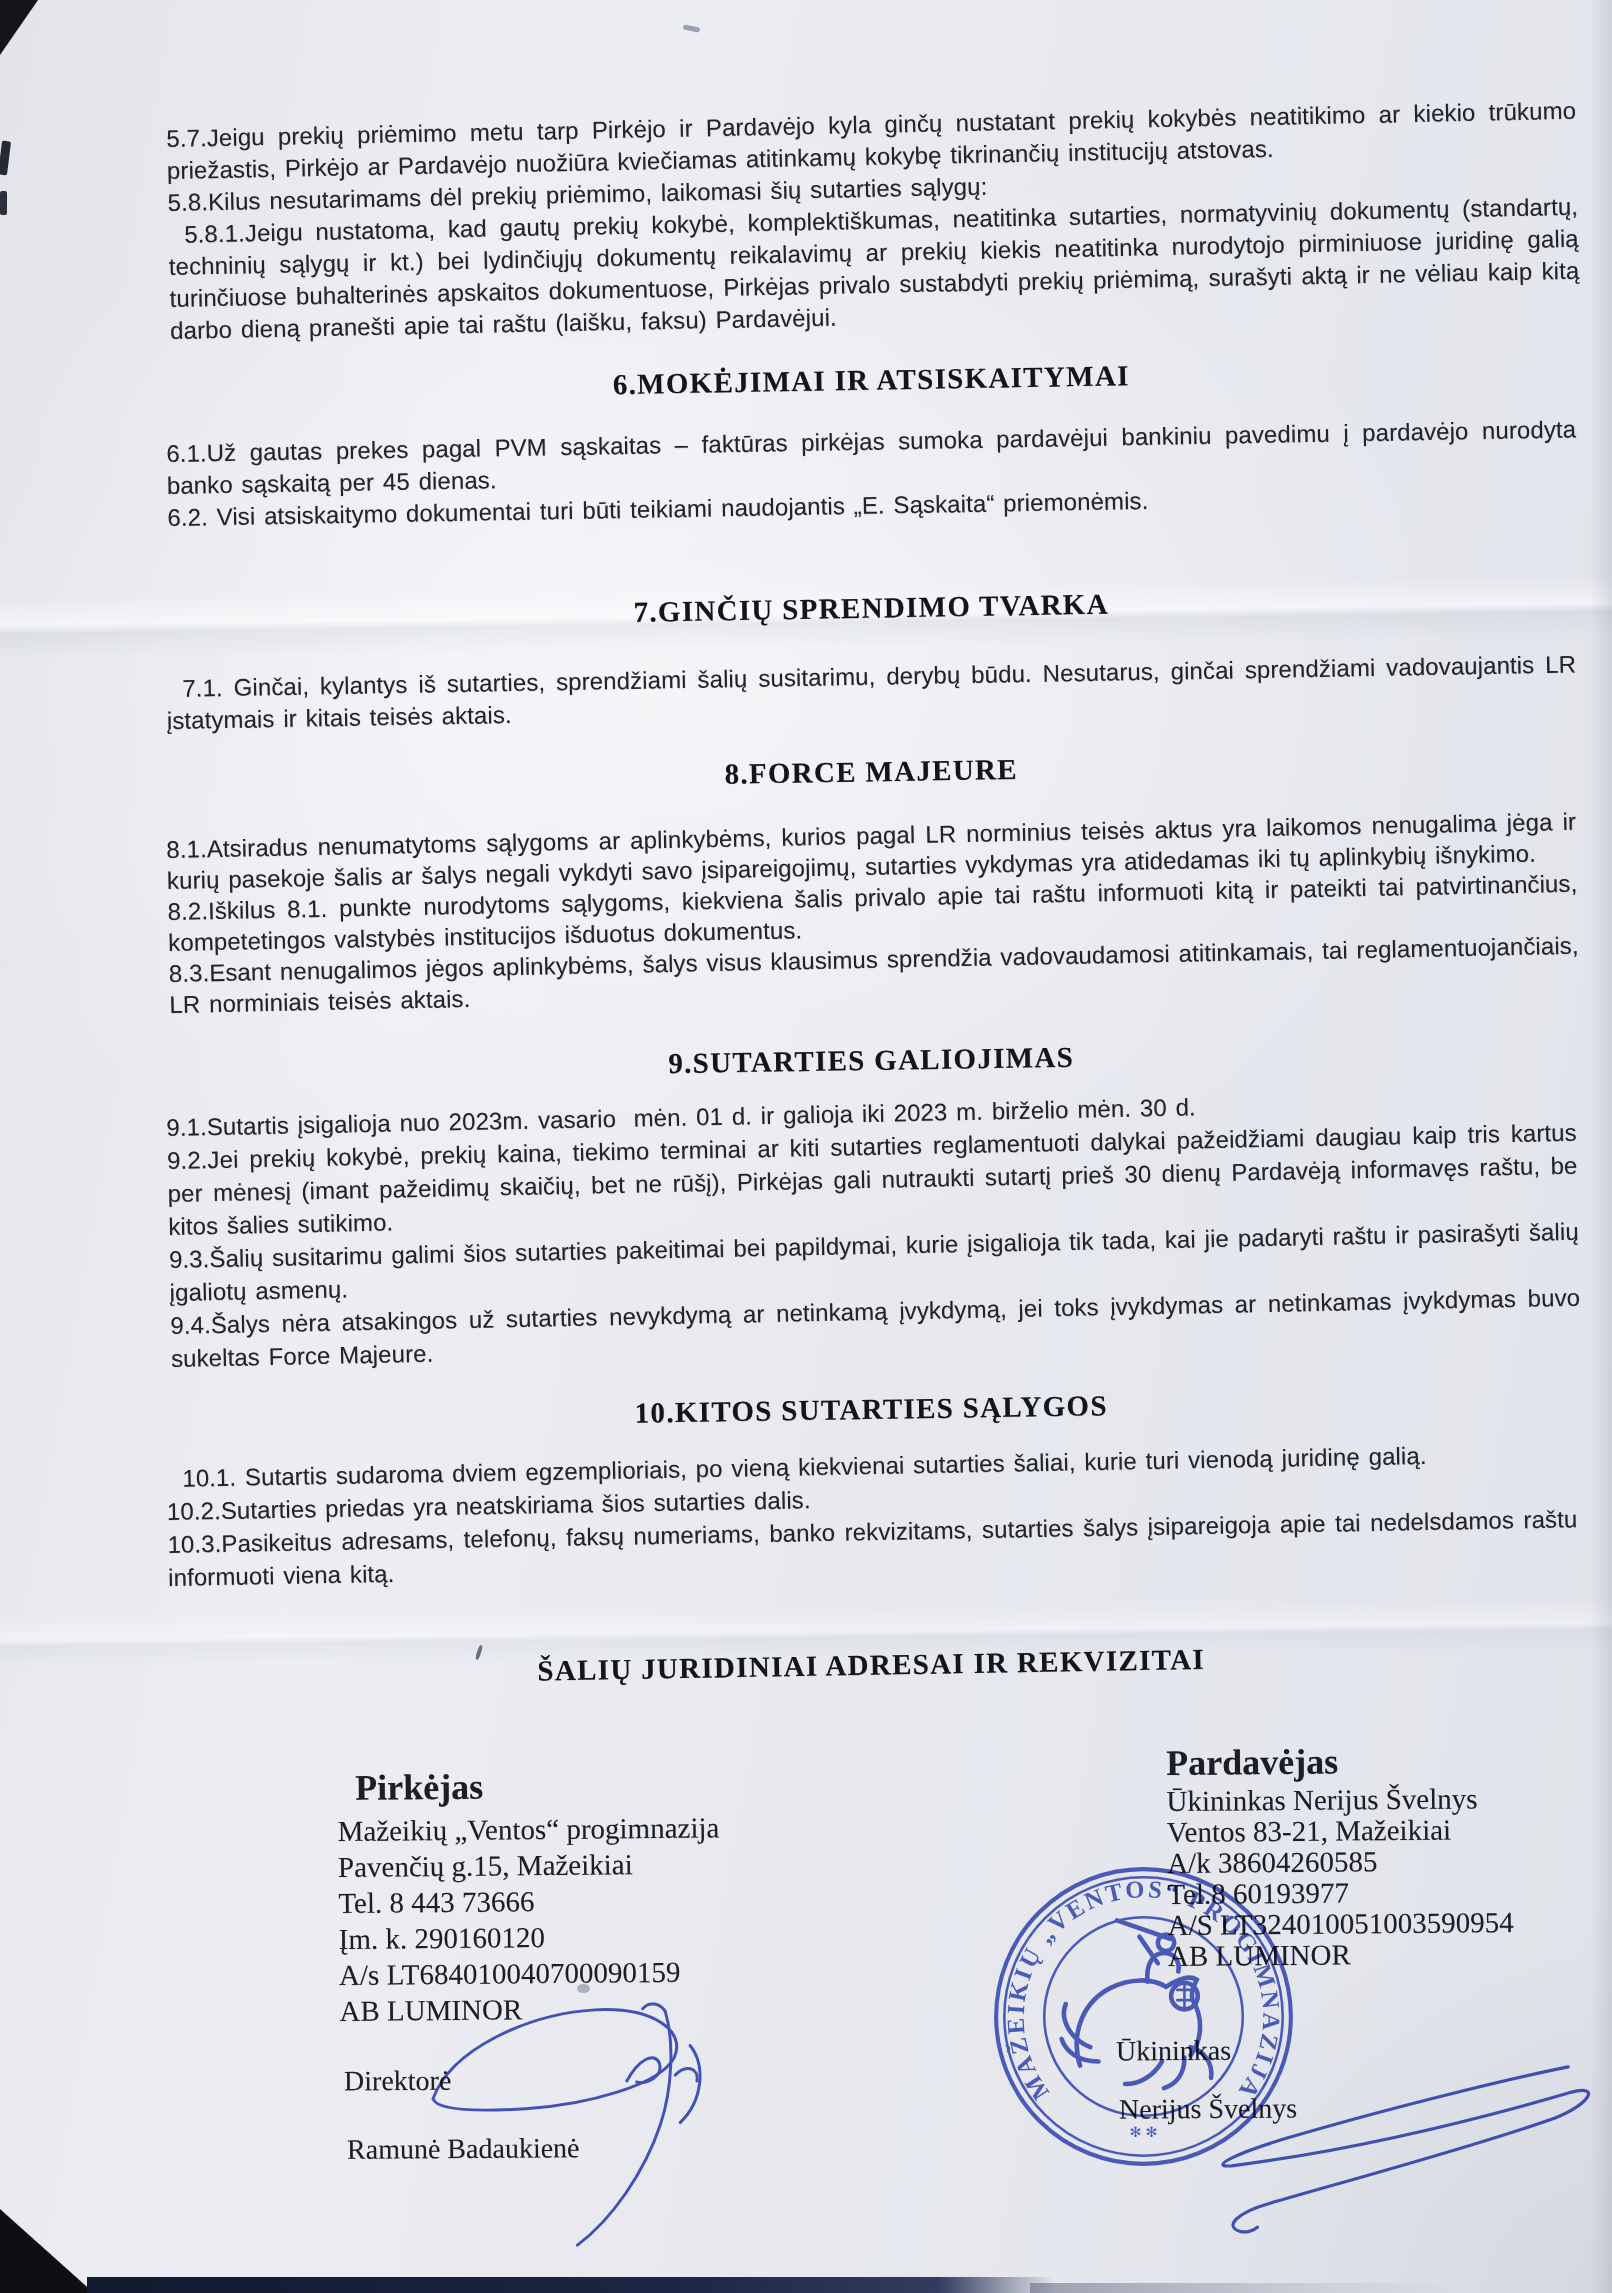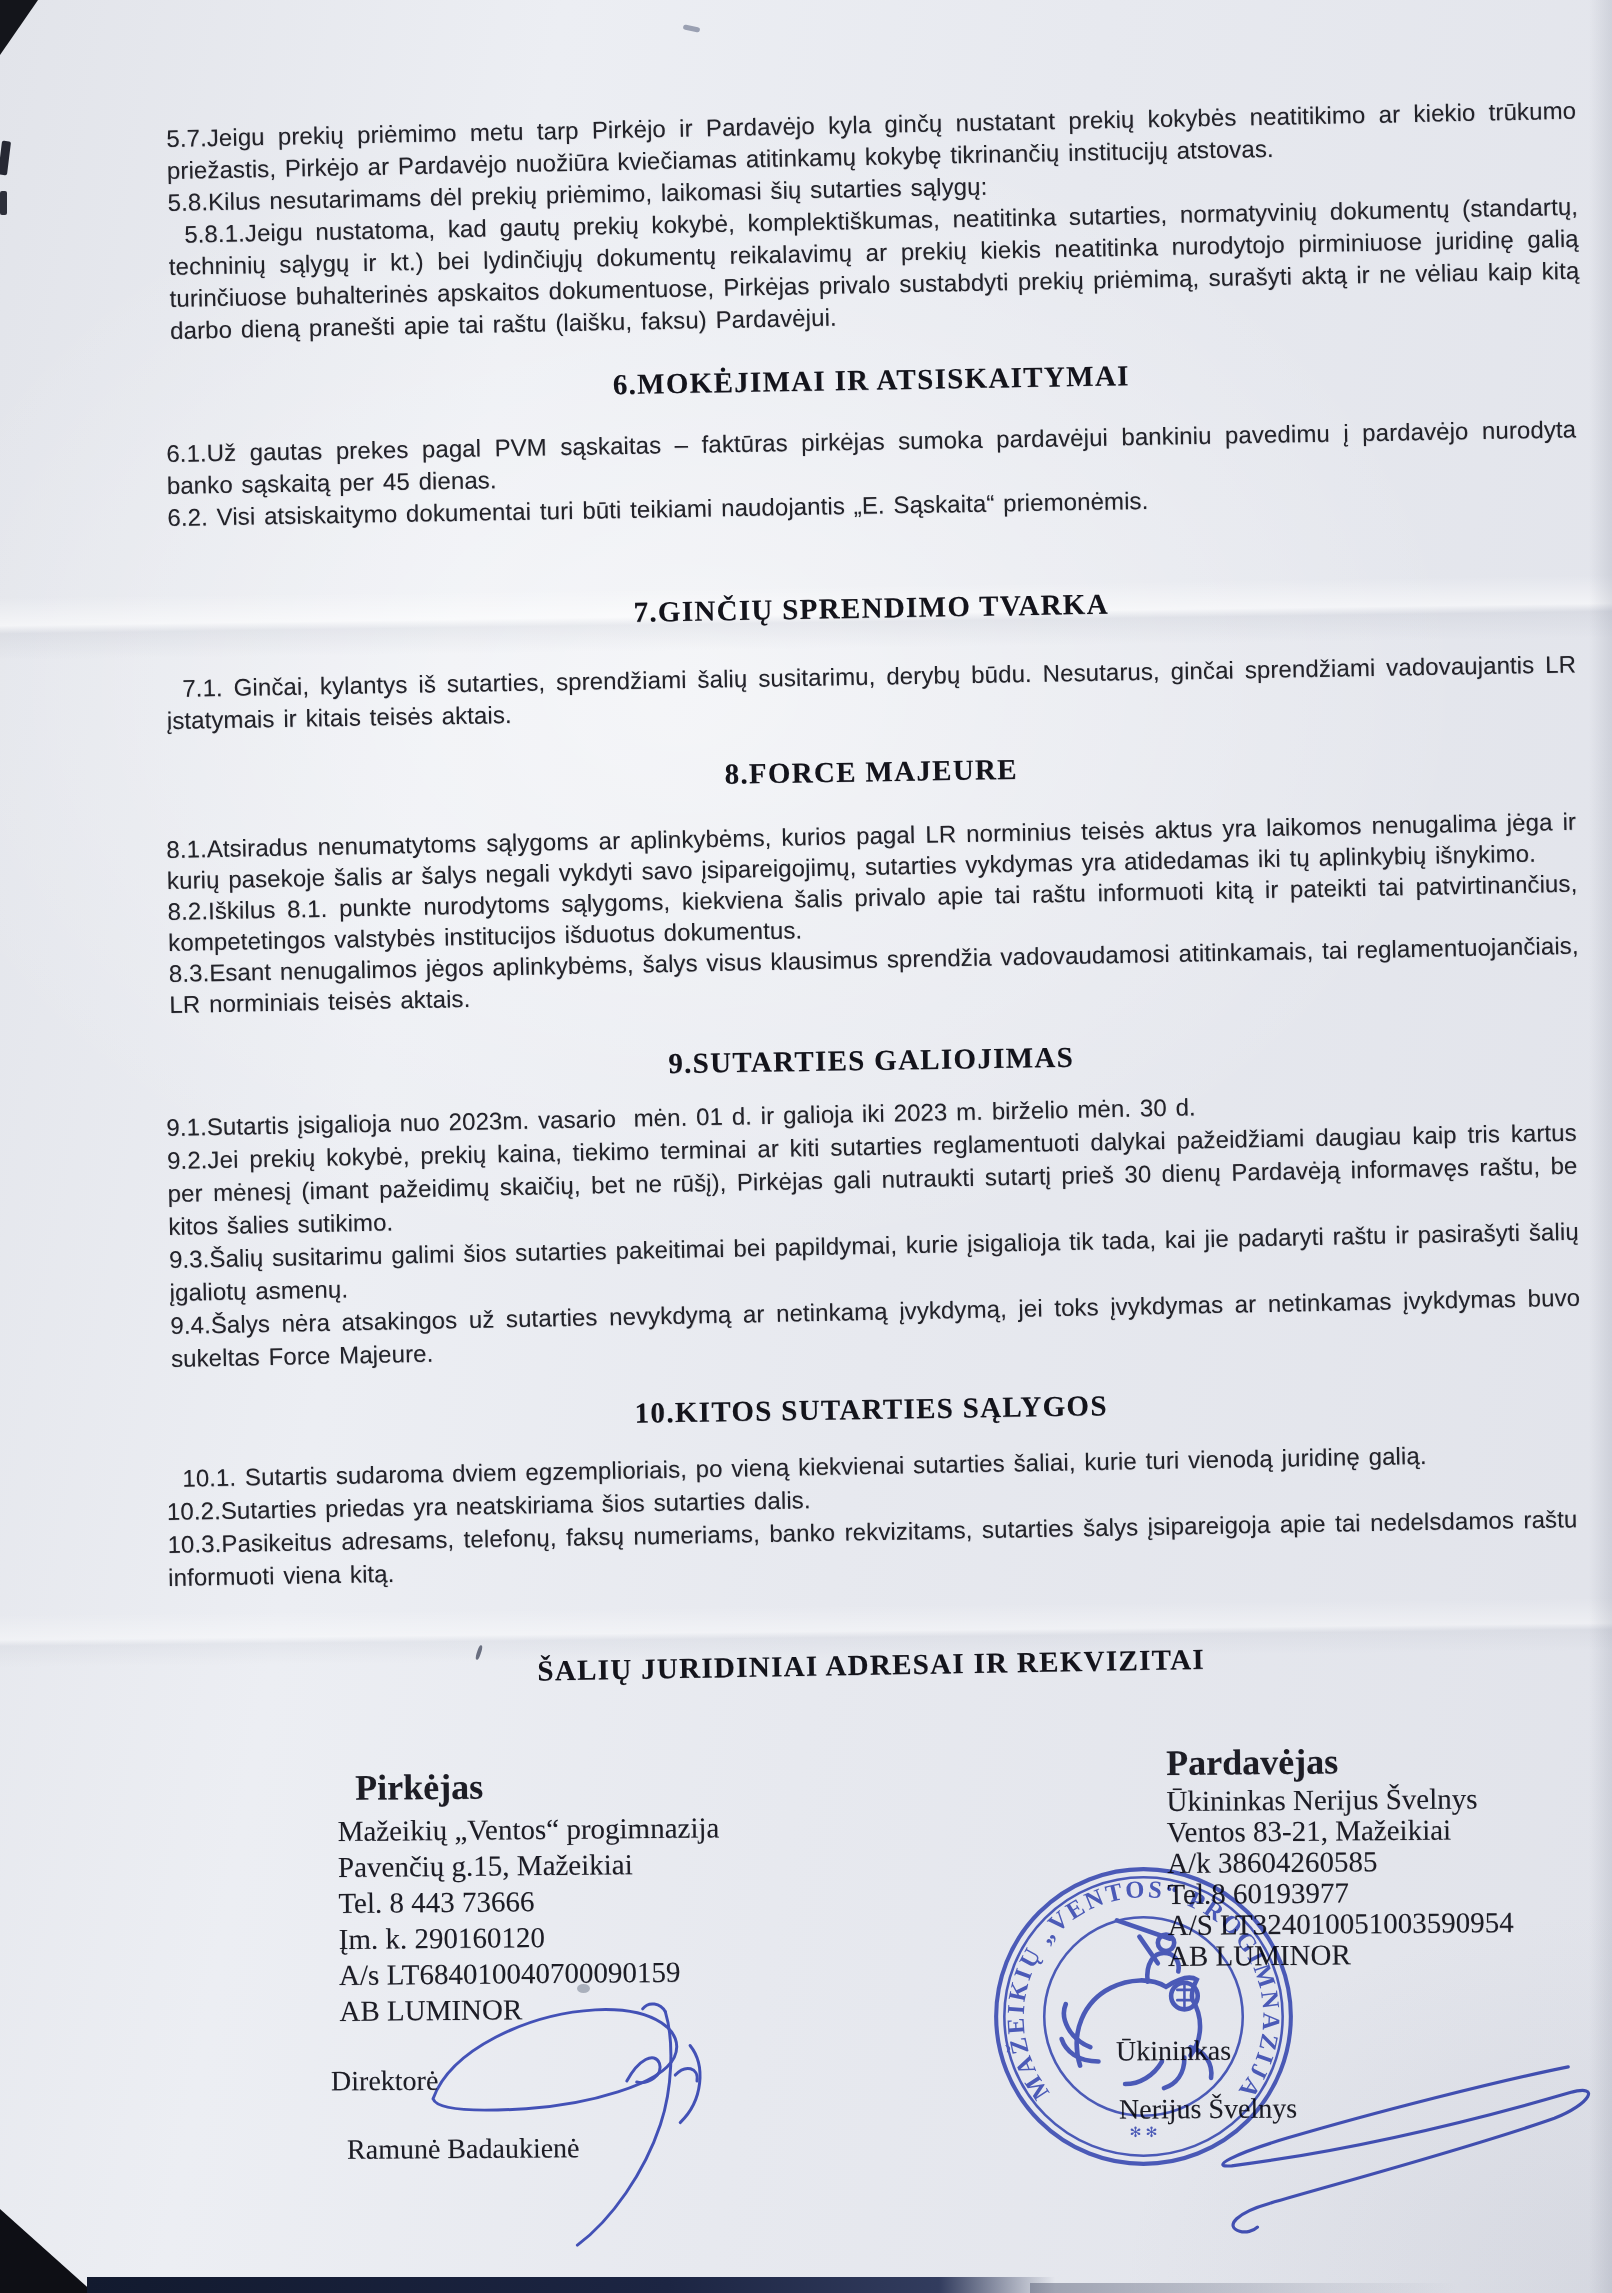--- a/index.html
+++ b/index.html
@@ -141,21 +141,21 @@
   <div class="addr seller" style="left:1166px; top:1742px; --rot:-0.5deg">
     <div class="title">Pardavėjas</div>
     <div class="line">Ūkininkas Nerijus Švelnys</div>
     <div class="line">Ventos 83-21, Mažeikiai</div>
     <div class="line">A/k 38604260585</div>
     <div class="line">Tel.8 60193977</div>
     <div class="line">A/S LT324010051003590954</div>
     <div class="line">AB LUMINOR</div>
   </div>
 
-  <div class="sig-text" style="left:331px; top:2065px;">Direktorė</div>
+  <div class="sig-text" style="left:344px; top:2065px;">Direktorė</div>
   <div class="sig-text" style="left:347px; top:2133px;">Ramunė Badaukienė</div>
   <div class="sig-text" style="left:1116px; top:2035px;">Ūkininkas</div>
   <div class="sig-text" style="left:1119px; top:2093px;">Nerijus Švelnys</div>
 
   <svg class="stamp" width="307" height="307" viewBox="0 0 300 300">
     <g fill="none" stroke="#4456c0">
       <circle cx="150" cy="150" r="144" stroke-width="4"></circle>
       <circle cx="150" cy="150" r="136" stroke-width="2.5"></circle>
       <circle cx="150" cy="150" r="97" stroke-width="2.5"></circle>
     </g>

